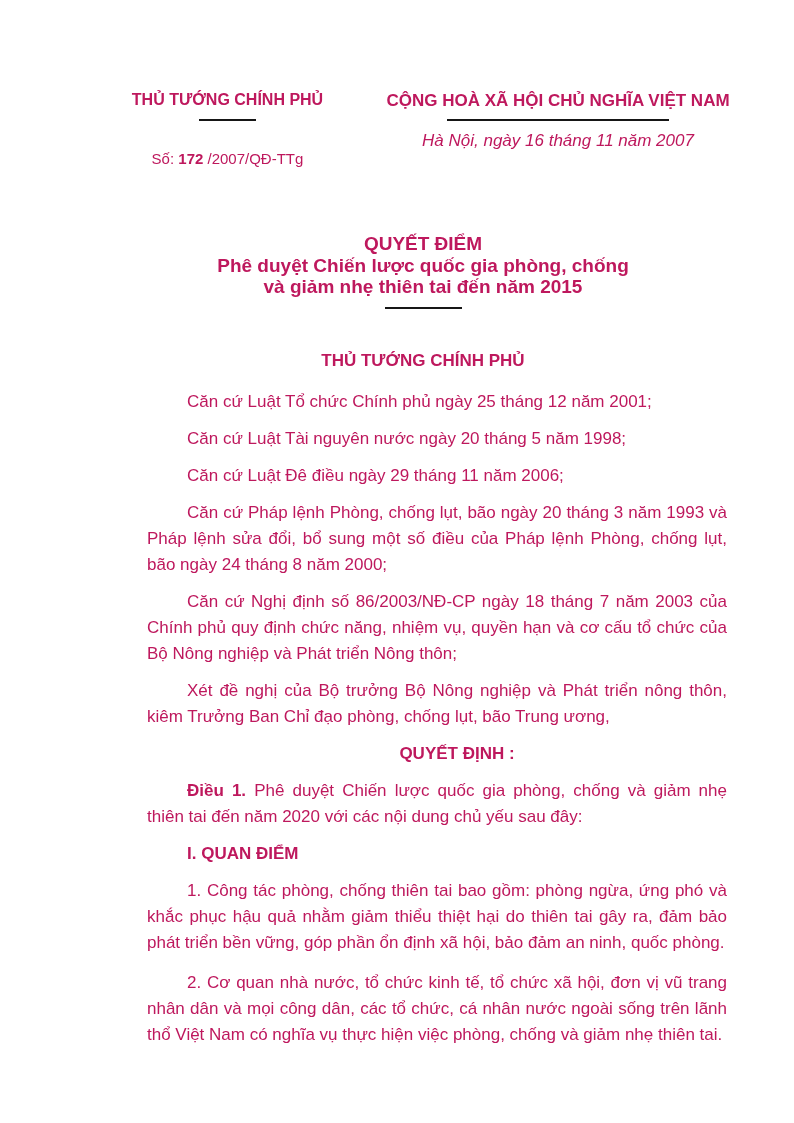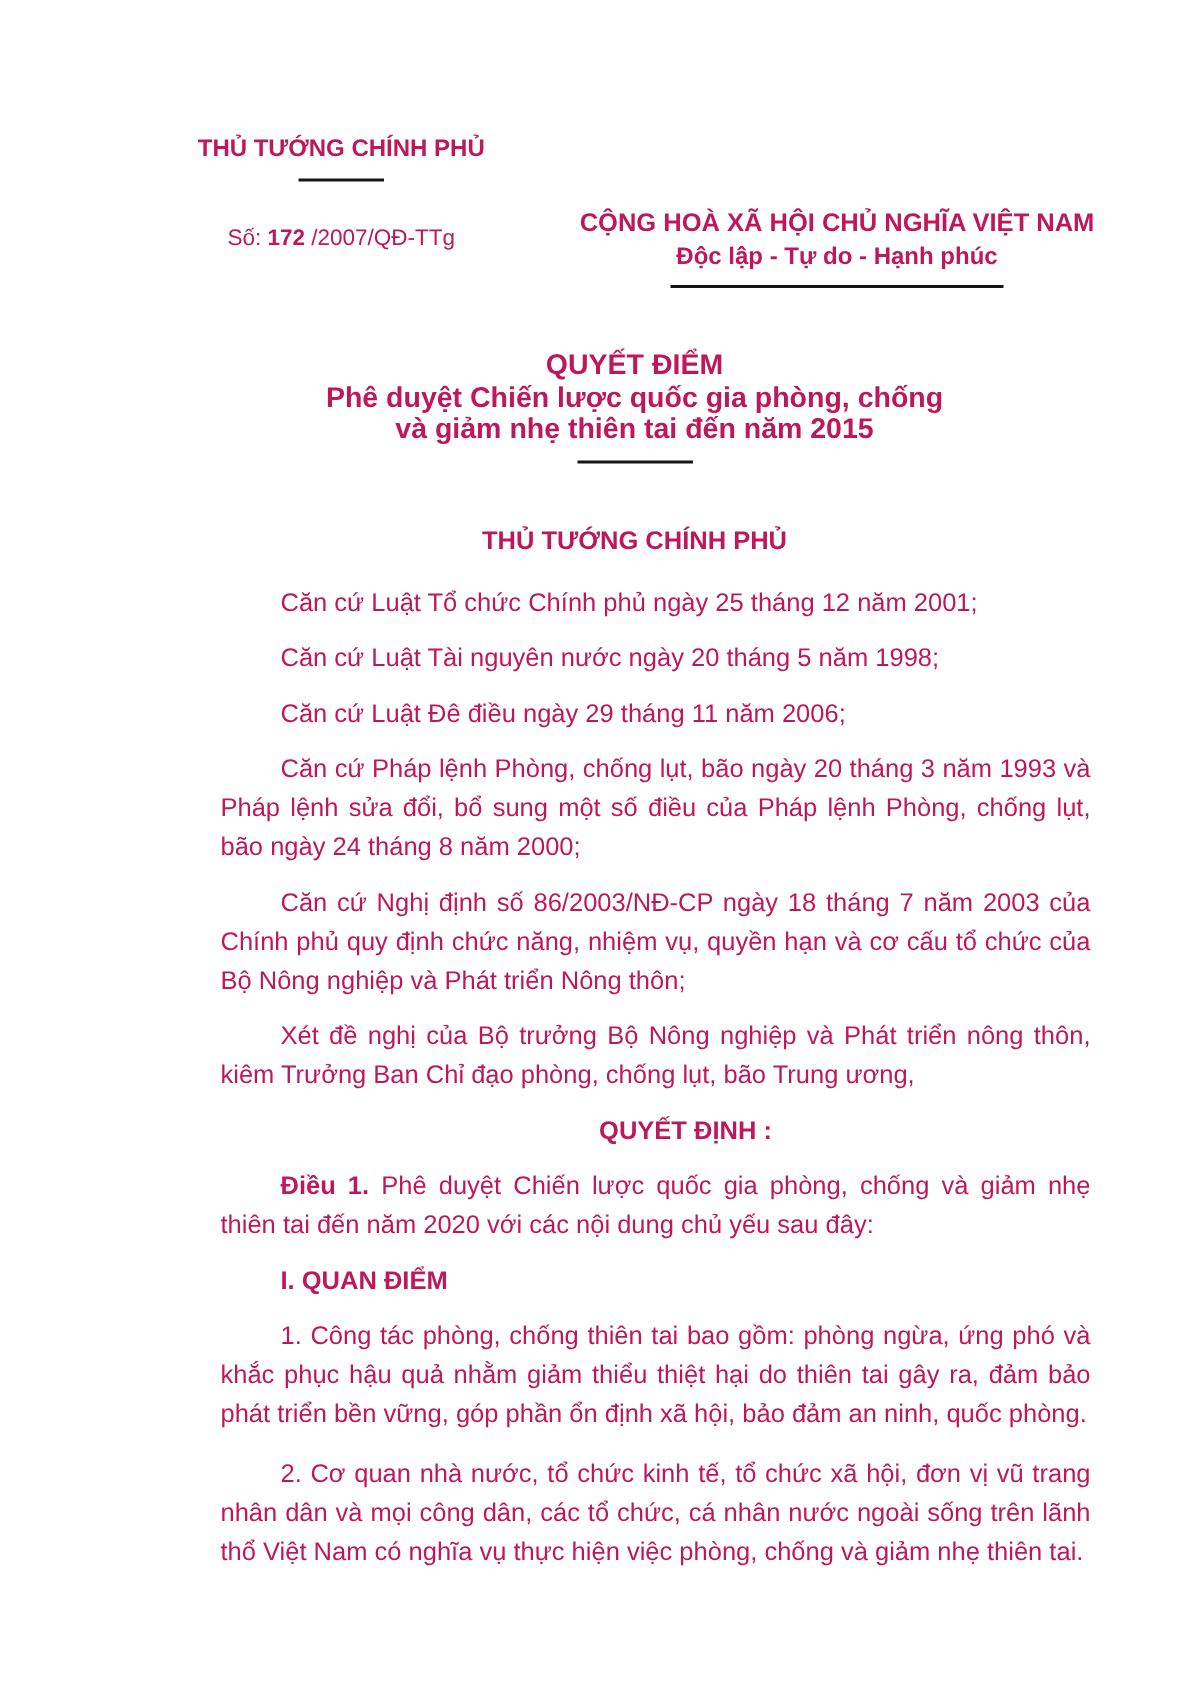--- a/index.html
+++ b/index.html
@@ -41,21 +41,20 @@
     position: absolute;
     left: 356px; top: 90px;
     width: 404px;
     text-align: center;
   }
   .national-title {
     font-size: 17px;
     font-weight: bold;
     line-height: 21px;
     white-space: nowrap;
-    margin-top: 48px;
   }
   .motto {
     font-size: 16px;
     font-weight: bold;
     line-height: 20px;
     margin-top: 3px;
   }
   .motto-divider {
     width: 222px; height: 2px;
     background: #161616;
@@ -137,22 +136,22 @@
 <div class="page">
 
   <div class="header-left">
     <div class="org-name">THỦ TƯỚNG CHÍNH PHỦ</div>
     <div class="org-divider"></div>
     <div class="doc-number"><span>Số: </span><span class="num">172</span><span> /2007/QĐ-TTg</span></div>
   </div>
 
   <div class="header-right">
     <div class="national-title">CỘNG HOÀ XÃ HỘI CHỦ NGHĨA VIỆT NAM</div>
-    <div class="motto">Độc lập - Tự do - Hạnh phúc</div>
     <div class="motto-divider"></div>
+    <div class="place-date">Hà Nội, ngày 16 tháng 11  năm 2007</div>
   </div>
 
   <div class="title-block">
     <div class="title-kind">QUYẾT ĐIỂM</div>
     <div class="title-subject">Phê duyệt Chiến lược quốc gia phòng, chống</div>
     <div class="title-subject">và giảm nhẹ thiên tai đến năm 2015</div>
     <div class="title-divider"></div>
   </div>
 
   <div class="issuer-heading">THỦ TƯỚNG CHÍNH PHỦ</div>

